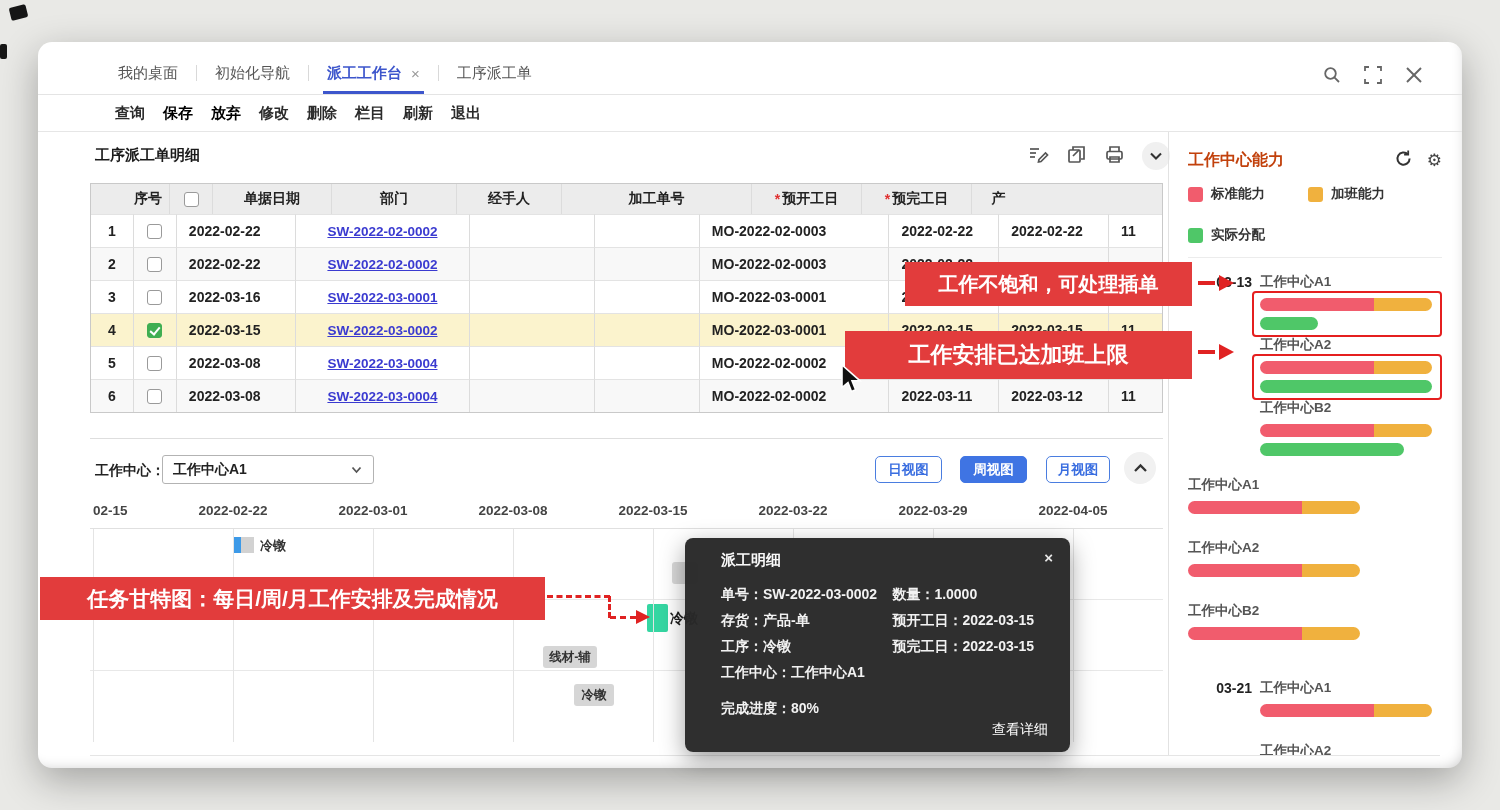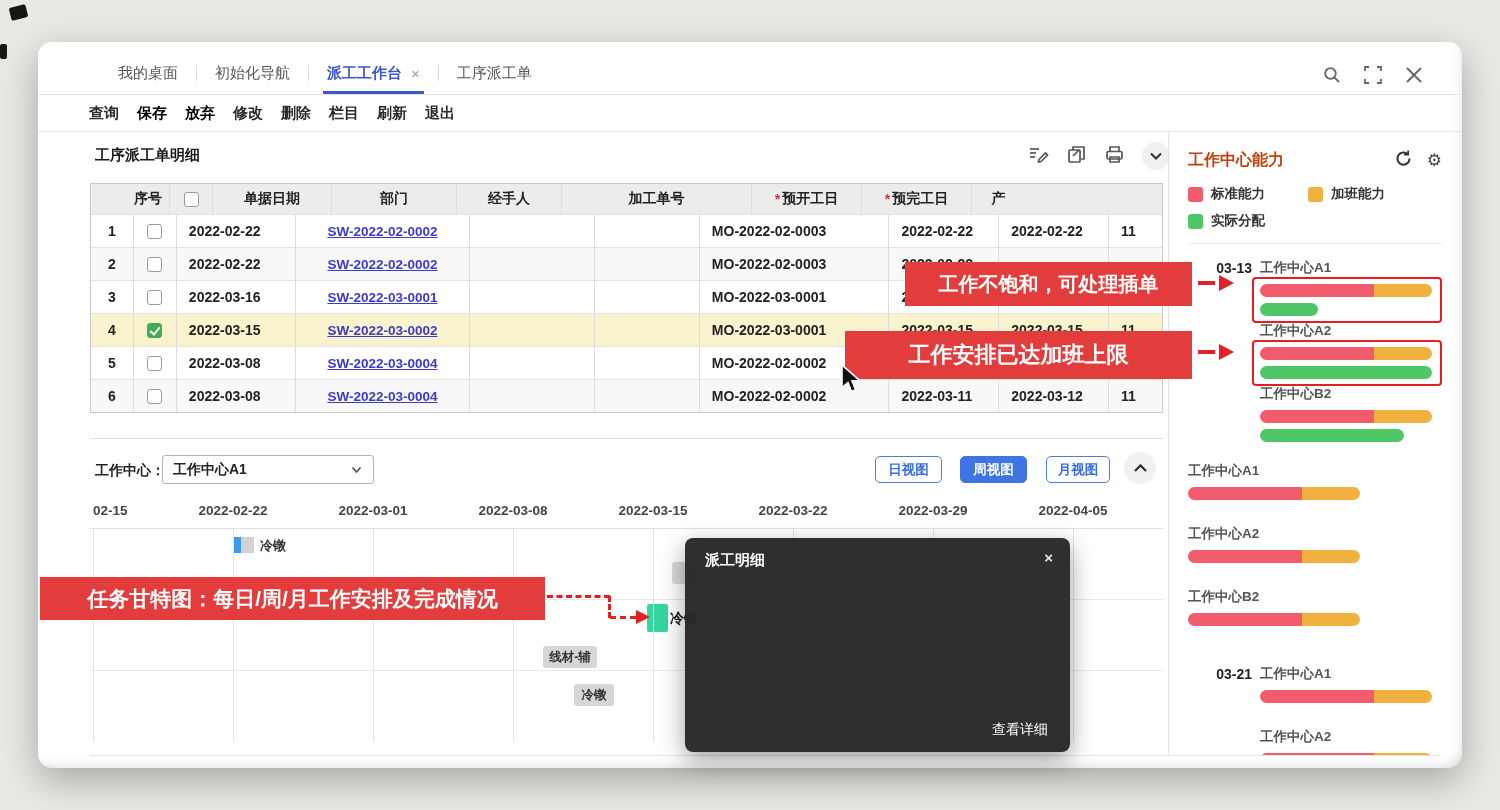--- a/index.html
+++ b/index.html
@@ -28,21 +28,21 @@
     font-size:15px; color:#555; cursor:pointer; white-space:nowrap; }
   .tab.active { color:#3d56cc; font-weight:700; border-bottom:3px solid #3d56cc; padding-bottom:8px; }
   .tab-sep { width:1px; height:16px; background:#d9d9d9; margin-bottom:13px; }
   .tab-close { color:#9a9a9a; font-size:15px; font-weight:400; }
   .win-icons { position:absolute; right:38px; top:23px; display:flex; gap:21px; align-items:center; }
   .win-icons svg { display:block; }
 
   
   .toolbar { position:absolute; left:0; top:53px; width:100%; height:37px;
     border-bottom:1px solid #e6e6e6; display:flex; align-items:center; gap:18px;
-    padding-left:51px; font-size:15px; font-weight:700; color:#2b2b2b; }
+    padding-left:77px; font-size:15px; font-weight:700; color:#2b2b2b; }
   .tool { cursor:pointer; }
   .tool.disabled { color:#000000; font-weight:700; cursor:default; }
 
   
   .section-title { position:absolute; left:57px; top:104px; font-size:15px; font-weight:700; color:#1a1a1a; }
   .grid-icons { position:absolute; left:990px; top:100px; display:flex; gap:17px; align-items:center; }
   .icon-circle { width:28px; height:28px; border-radius:50%; background:#f0f0f0; display:flex; align-items:center; justify-content:center; }
 
   .table { position:absolute; left:52px; top:141px; width:1073px; border:1px solid #c9c9c9; font-size:14px; background:#fff; }
   .tr { display:flex; height:33px; background:#fff; }
@@ -96,21 +96,21 @@
   .pill2 { left:484px; top:155px; width:40px; height:22px; }
 
   .bottom-border { position:absolute; left:52px; top:713px; width:1350px; border-top:1px solid #e5e5e5; }
   .panel-divider { position:absolute; left:1130px; top:90px; width:1px; height:623px; background:#e2e2e2; }
 
   
   .cap-panel { position:absolute; left:1150px; top:106px; width:254px; height:607px; overflow:hidden; }
   .cap-header { display:flex; align-items:center; height:24px; margin-bottom:13px; }
   .cap-title { font-size:16px; font-weight:700; color:#c2410c; flex:1; }
   .cap-header .hicon { margin-left:14px; cursor:pointer; }
-  .legend { display:grid; grid-template-columns:120px 120px; row-gap:9px; margin-bottom:13px; }
+  .legend { display:grid; grid-template-columns:120px 120px; row-gap:23px; margin-bottom:13px; }
   .legend-item { display:flex; align-items:center; gap:8px; font-size:13.5px; color:#333; font-weight:600; }
   .legend-swatch { width:15px; height:15px; border-radius:3px; flex:none; }
   .cap-divider { border-top:1px solid #ececec; margin-bottom:15px; }
   .cap-group { display:flex; margin-bottom:14px; }
   .cap-date { width:72px; text-align:right; padding-right:8px; font-size:14px; font-weight:700; color:#222; padding-top:1px; }
   .cap-centers { flex:1; }
   .cap-center { height:63px; }
   .cap-name { font-size:13.5px; color:#555; font-weight:600; margin-bottom:7px; }
   .cap-bars { position:relative; width:172px; }
   .cap-bars.hl::before { content:""; position:absolute; inset:-7px -10px -7px -8px; border:2.5px solid #e51f1f; border-radius:4px; }
@@ -132,21 +132,21 @@
   .t1 { left:1219px; top:275px; }
   .d2 { left:1198px; top:350px; width:17px; height:3.5px; }
   .t2 { left:1219px; top:344px; }
   .dash-h1 { position:absolute; left:547px; top:595px; width:63px; border-top:3px dashed #e02222; z-index:35; }
   .dash-v  { position:absolute; left:608px; top:596px; height:22px; border-left:3px dashed #e02222; z-index:35; }
   .dash-h2 { position:absolute; left:610px; top:616px; width:26px; border-top:3px dashed #e02222; z-index:35; }
   .t3 { left:636px; top:610px; border-top-width:7px; border-bottom-width:7px; border-left-width:14px; z-index:35; }
 
   
   .tooltip { position:absolute; left:685px; top:538px; width:385px; height:214px; background:rgba(40,40,40,.97);
-    border-radius:8px; color:#f2f2f2; z-index:30; padding:13px 20px; box-shadow:0 8px 24px rgba(0,0,0,.38); }
+    border-radius:8px; color:#f2f2f2; z-index:30; padding:13px 36px; box-shadow:0 8px 24px rgba(0,0,0,.38); }
   .tip-title { font-size:15px; font-weight:700; color:#fafafa; }
   .tip-close { position:absolute; right:17px; top:11px; font-size:15px; color:#e8e8e8; cursor:pointer; font-weight:700; }
   .tip-cols { display:flex; margin-top:11px; font-size:14px; font-weight:600; }
   .tip-left { width:198px; } .tip-right { flex:1; }
   .tip-line { height:26px; line-height:26px; white-space:nowrap; }
   .tip-line.gap { margin-top:10px; }
   .tip-action { position:absolute; right:22px; bottom:13px; font-size:14px; color:#fff; font-weight:400; cursor:pointer; }
 
   .cursor { position:absolute; left:840px; top:364px; z-index:50; }
 </style>
@@ -551,20 +551,34 @@
 
 <div class="callout callout3">任务甘特图：每日/周/月工作安排及完成情况</div>
 <div class="dash-h1"></div>
 <div class="dash-v"></div>
 <div class="dash-h2"></div>
 <div class="arr-tri t3"></div>
 
 <div class="tooltip">
   <div class="tip-title">派工明细</div>
   <div class="tip-close">×</div>
+  <div class="tip-cols">
+    <div class="tip-left">
+        <div class="tip-line">单号：SW-2022-03-0002</div>
+        <div class="tip-line">存货：产品-单</div>
+        <div class="tip-line">工序：冷镦</div>
+        <div class="tip-line">工作中心：工作中心A1</div>
+        <div class="tip-line gap">完成进度：80%</div>
+      </div>
+    <div class="tip-right">
+        <div class="tip-line">数量：1.0000</div>
+        <div class="tip-line">预开工日：2022-03-15</div>
+        <div class="tip-line">预完工日：2022-03-15</div>
+      </div>
+  </div>
   <div class="tip-action">查看详细</div>
 </div>
 
 <div class="cursor">
   <svg width="24" height="31" viewBox="0 0 24 31">
       <path d="M2 1 L2 23.5 L8 18.5 L11.5 27.5 L15.6 25.8 L12 16.8 L20 16.8 Z" fill="#111" stroke="#fff" stroke-width="1.6"></path>
     </svg>
 </div>
 
 </body></html>

